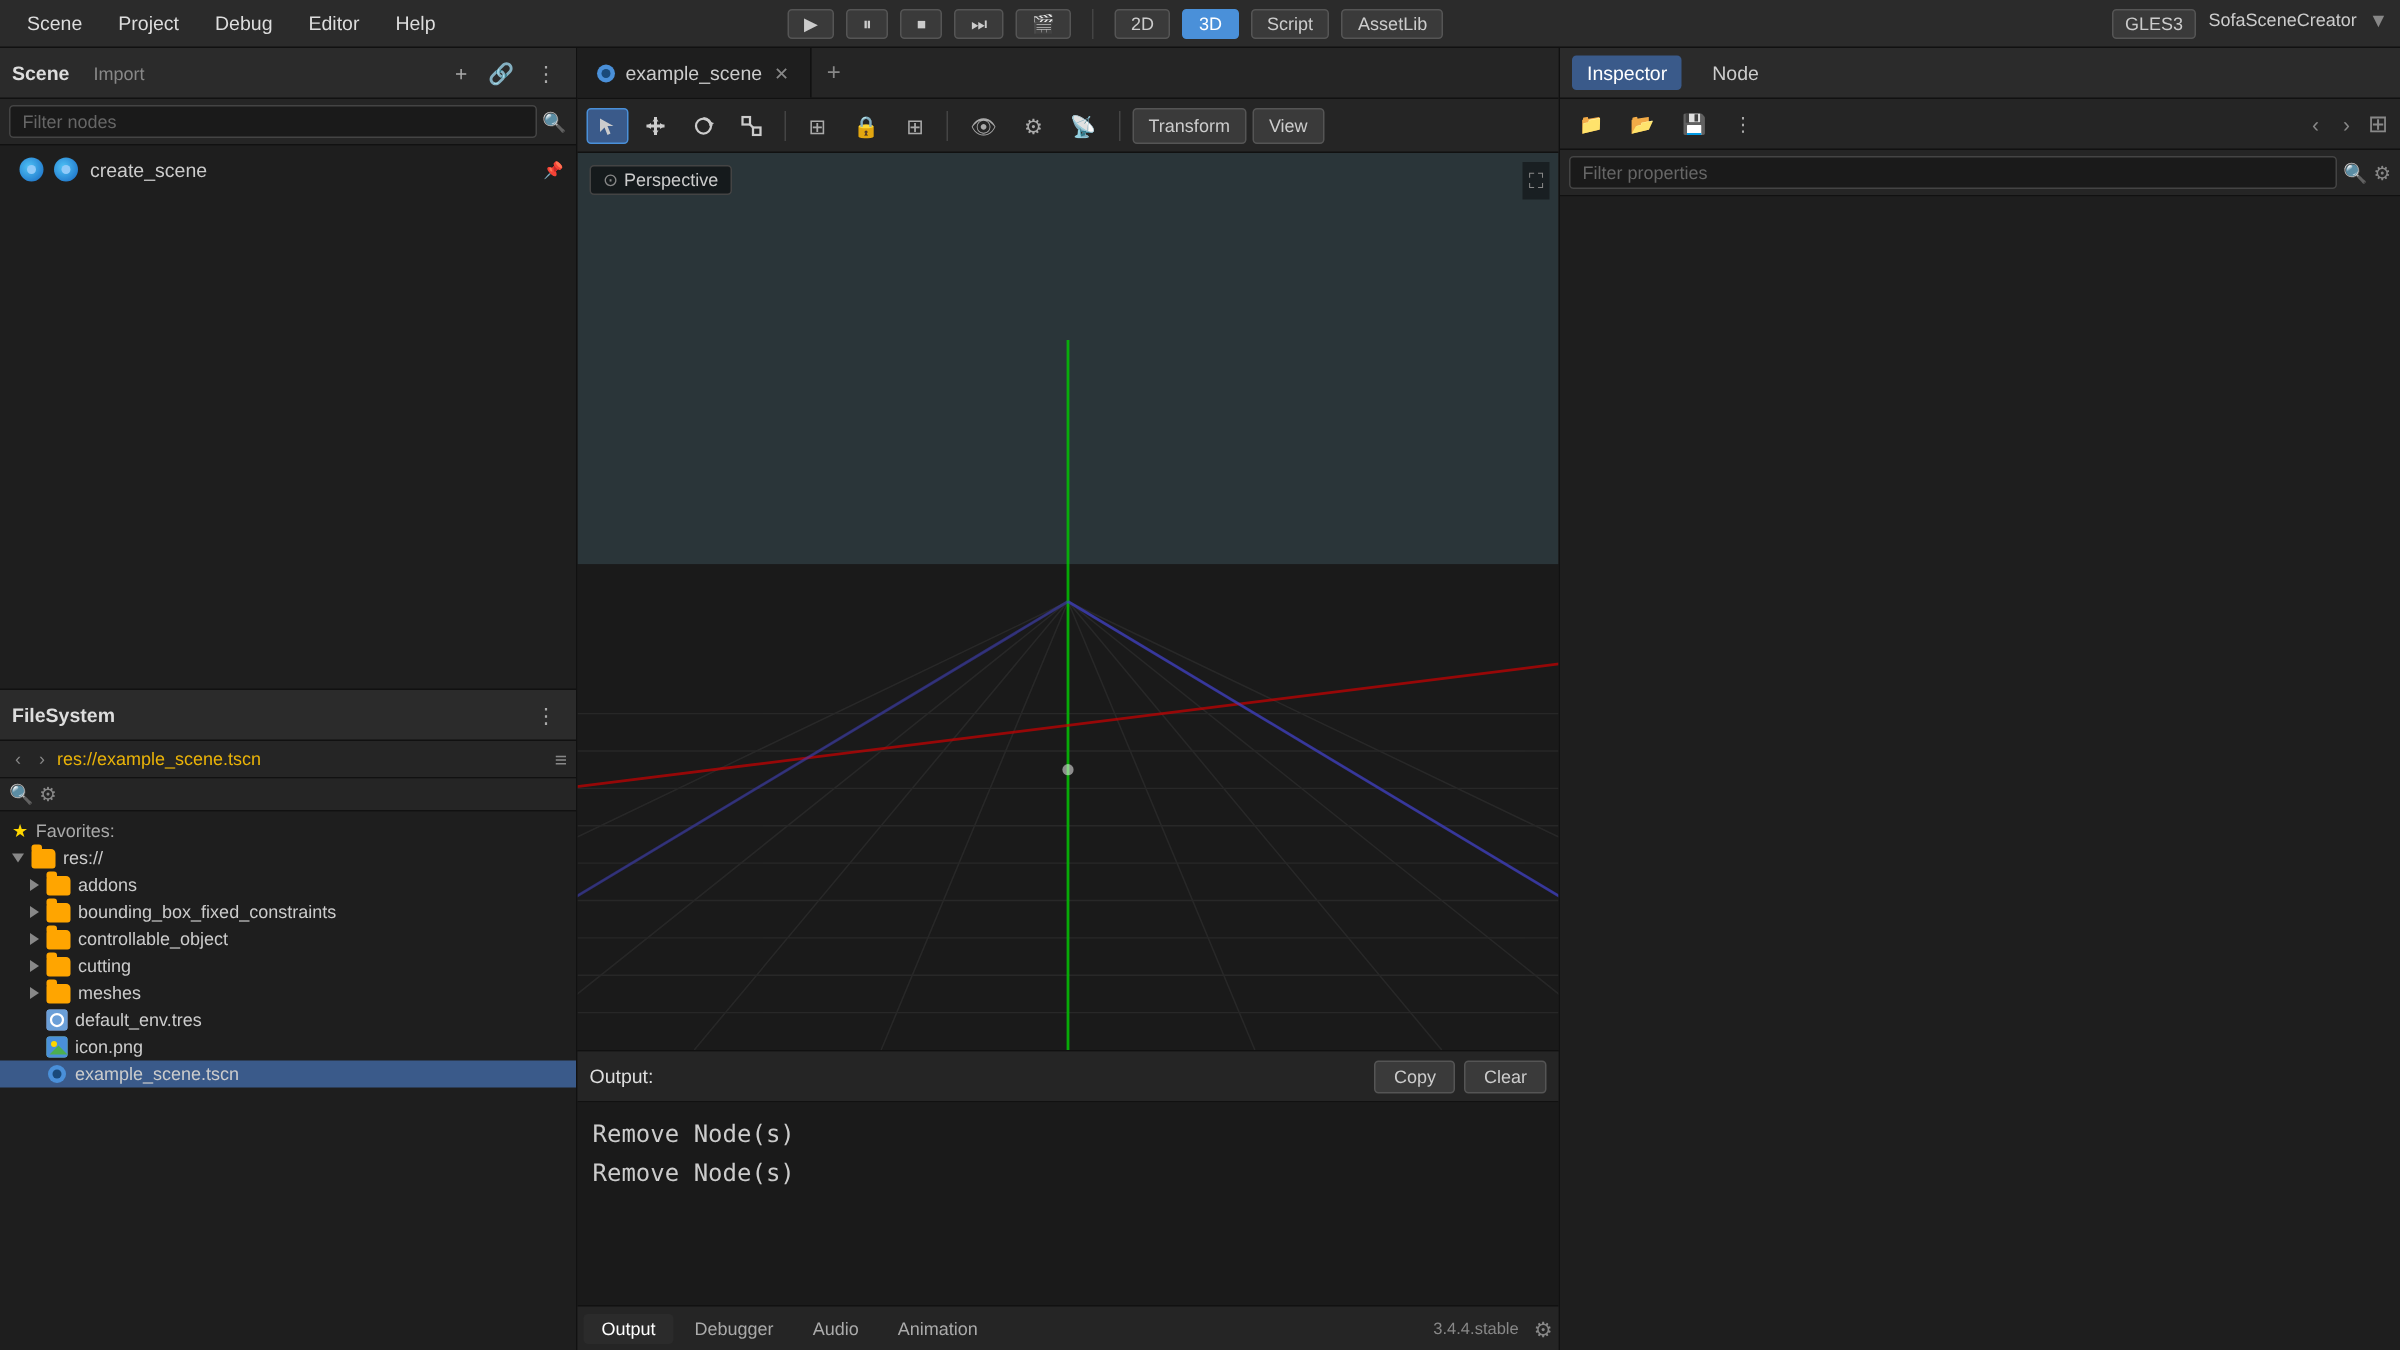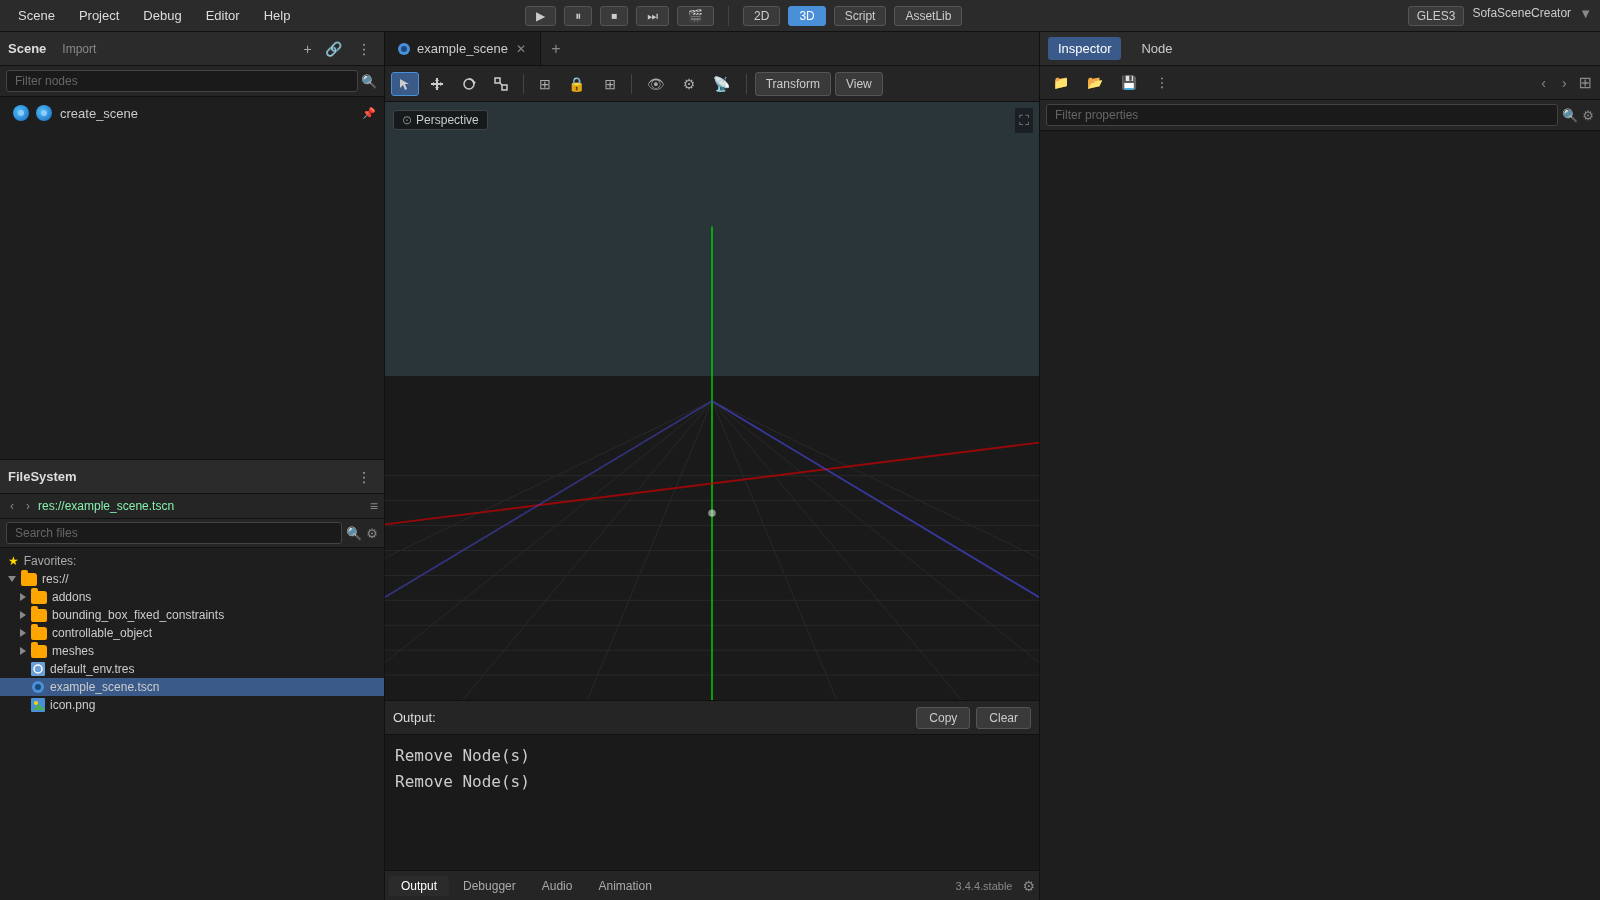--- a/index.html
+++ b/index.html
@@ -206,21 +206,21 @@
     }
     .breadcrumb-nav-btn {
       background: none;
       border: none;
       color: #888;
       cursor: pointer;
       font-size: 12px;
       padding: 2px 4px;
     }
     .breadcrumb-path {
-      color: #86efac;
+      color: #eab308;
       font-size: 12px;
       flex: 1;
     }
     .breadcrumb-layout-btn {
       background: none;
       border: none;
       color: #888;
       cursor: pointer;
       font-size: 14px;
     }
@@ -717,21 +717,20 @@
       </div>
 
       <div class="breadcrumb-bar">
         <button class="breadcrumb-nav-btn">‹</button>
         <button class="breadcrumb-nav-btn">›</button>
         <span class="breadcrumb-path">res://example_scene.tscn</span>
         <button class="breadcrumb-layout-btn">≡</button>
       </div>
 
       <div class="fs-search-bar">
-        <input class="fs-search-input" type="text" placeholder="Search files" style="">
         <button class="search-btn">🔍</button>
         <button class="search-btn">⚙</button>
       </div>
 
       <div class="fs-tree">
 
         <div class="favorites-header">
           <span class="star-icon">★</span>
           <span>Favorites:</span>
         </div>
@@ -754,59 +753,64 @@
           <div class="folder-icon"></div>
           <span>bounding_box_fixed_constraints</span>
         </div>
 
         <div class="fs-item level1">
           <div class="triangle-right"></div>
           <div class="folder-icon"></div>
           <span>controllable_object</span>
         </div>
 
+        <div class="fs-item level1">
+          <div class="triangle-right"></div>
+          <div class="folder-icon"></div>
+          <span>cutting</span>
+        </div>
 
         <div class="fs-item level1">
           <div class="triangle-right"></div>
           <div class="folder-icon"></div>
           <span>meshes</span>
         </div>
 
         <div class="fs-item level1">
           <div style="width:6px;"></div>
           <div class="file-icon-tres">
             <svg width="14" height="14" viewBox="0 0 14 14">
               <rect width="14" height="14" rx="2" fill="#6a9fd8"></rect>
               <circle cx="7" cy="7" r="4" fill="none" stroke="#fff" stroke-width="1.5"></circle>
             </svg>
           </div>
           <span>default_env.tres</span>
-        </div>
-
-        <div class="fs-item level1 selected">
-          <div style="width:6px;"></div>
-          <div class="file-icon-tscn">
-            <svg width="14" height="14" viewBox="0 0 14 14">
-              <circle cx="7" cy="7" r="6" fill="#4a90d9"></circle>
-              <circle cx="7" cy="7" r="3" fill="#1a4a7a"></circle>
-            </svg>
-          </div>
-          <span>example_scene.tscn</span>
         </div>
 
         <div class="fs-item level1">
           <div style="width:6px;"></div>
           <div class="file-icon-png">
             <svg width="14" height="14" viewBox="0 0 14 14">
               <rect width="14" height="14" rx="2" fill="#4a90d9"></rect>
               <circle cx="5" cy="5" r="2" fill="#ffd700"></circle>
               <polygon points="2,12 8,6 14,12" fill="#4caf50"></polygon>
             </svg>
           </div>
           <span>icon.png</span>
+        </div>
+
+        <div class="fs-item level1 selected">
+          <div style="width:6px;"></div>
+          <div class="file-icon-tscn">
+            <svg width="14" height="14" viewBox="0 0 14 14">
+              <circle cx="7" cy="7" r="6" fill="#4a90d9"></circle>
+              <circle cx="7" cy="7" r="3" fill="#1a4a7a"></circle>
+            </svg>
+          </div>
+          <span>example_scene.tscn</span>
         </div>
       </div>
     </div>
   </div>
 
   <div class="center-panel">
 
     <div class="viewport-tabs">
       <div class="viewport-tab active">
         <div class="file-icon-tscn">

